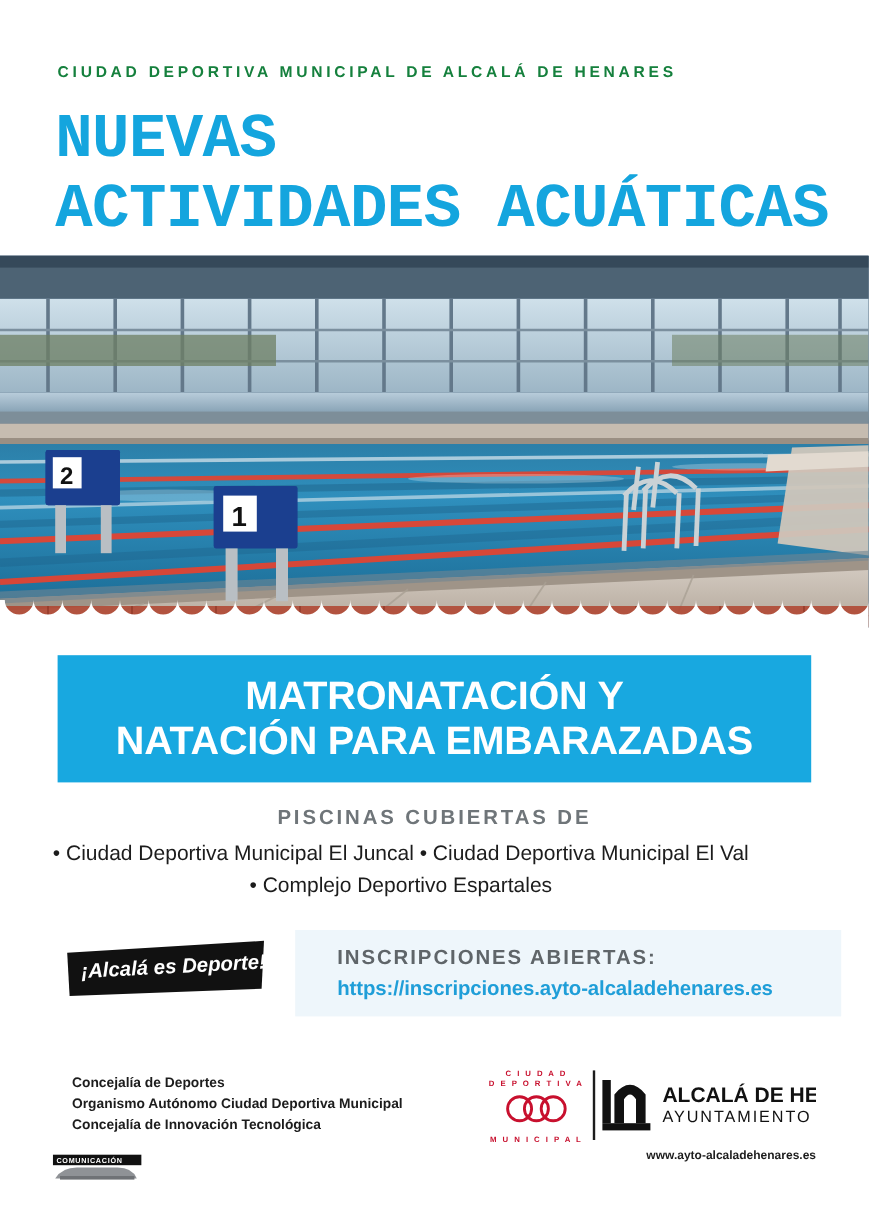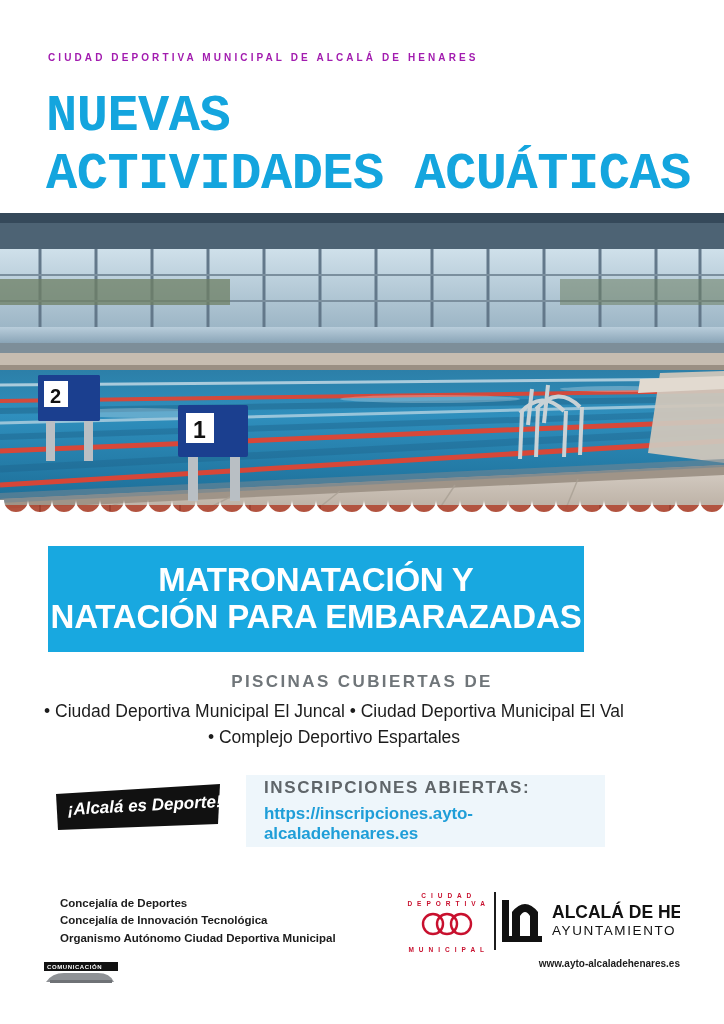--- a/index.html
+++ b/index.html
@@ -22,24 +22,24 @@
     height: 1024px;
     background: #ffffff;
     box-sizing: border-box;
   }
 
   
   .eyebrow {
     position: absolute;
     left: 48px;
     top: 52px;
-    font-size: 10px;
+    font-size: 13px;
     font-weight: bold;
     letter-spacing: 3.1px;
-    color: #a21caf;
+    color: #15803d;
     white-space: nowrap;
   }
   .headline {
     position: absolute;
     left: 46px;
     top: 88px;
     color: #14a5de;
     font-size: 52px;
     line-height: 1.12;
     font-weight: bold;
@@ -70,21 +70,21 @@
     height: 32px;
     overflow: hidden;
     pointer-events: none;
   }
 
   
   .banner {
     position: absolute;
     left: 48px;
     top: 546px;
-    width: 536px;
+    width: 628px;
     height: 106px;
     background: #18a8e0;
     display: flex;
     flex-direction: column;
     align-items: center;
     justify-content: center;
   }
   .banner .bline {
     color: #ffffff;
     font-size: 33px;
@@ -116,27 +116,27 @@
     color: #1c1c1c;
   }
   .pools-line-1 { top: 701px; }
   .pools-line-2 { top: 727px; }
 
   
   .regbox {
     position: absolute;
     left: 246px;
     top: 775px;
-    width: 359px;
+    width: 455px;
     height: 72px;
     background: #eef6fb;
     display: flex;
     flex-direction: column;
     justify-content: center;
-    padding-left: 18px;
+    padding-left: 35px;
     box-sizing: border-box;
   }
   .reg-title {
     font-size: 17px;
     font-weight: bold;
     letter-spacing: 1.6px;
     color: #5f6569;
     margin-bottom: 6px;
   }
   .reg-url {
@@ -413,22 +413,22 @@
 
   <div class="regbox">
     <div class="reg-title">INSCRIPCIONES ABIERTAS:</div>
     <div class="reg-url">https://inscripciones.ayto-alcaladehenares.es</div>
   </div>
 
   <div class="footer-rule"></div>
 
   <div class="footer-left">
     <div>Concejalía de Deportes</div>
+    <div>Organismo Autónomo Ciudad Deportiva Municipal</div>
     <div>Concejalía de Innovación Tecnológica</div>
-    <div>Organismo Autónomo Ciudad Deportiva Municipal</div>
   </div>
 
   <div class="comunicacion">
     <svg width="74" height="22" viewBox="0 0 74 22" xmlns="http://www.w3.org/2000/svg">
       <rect x="0" y="0" width="74" height="9" fill="#111111"></rect>
       <text x="3" y="7.2" font-family="Liberation Sans, sans-serif" font-size="6" font-weight="bold" fill="#ffffff" letter-spacing="0.6">COMUNICACIÓN</text>
       <path d="M2,20 q6,-9 18,-9 h34 q12,0 16,9 z" fill="#8f9296"></path>
       <rect x="6" y="18" width="62" height="3" fill="#6f7276"></rect>
     </svg>
   </div>

